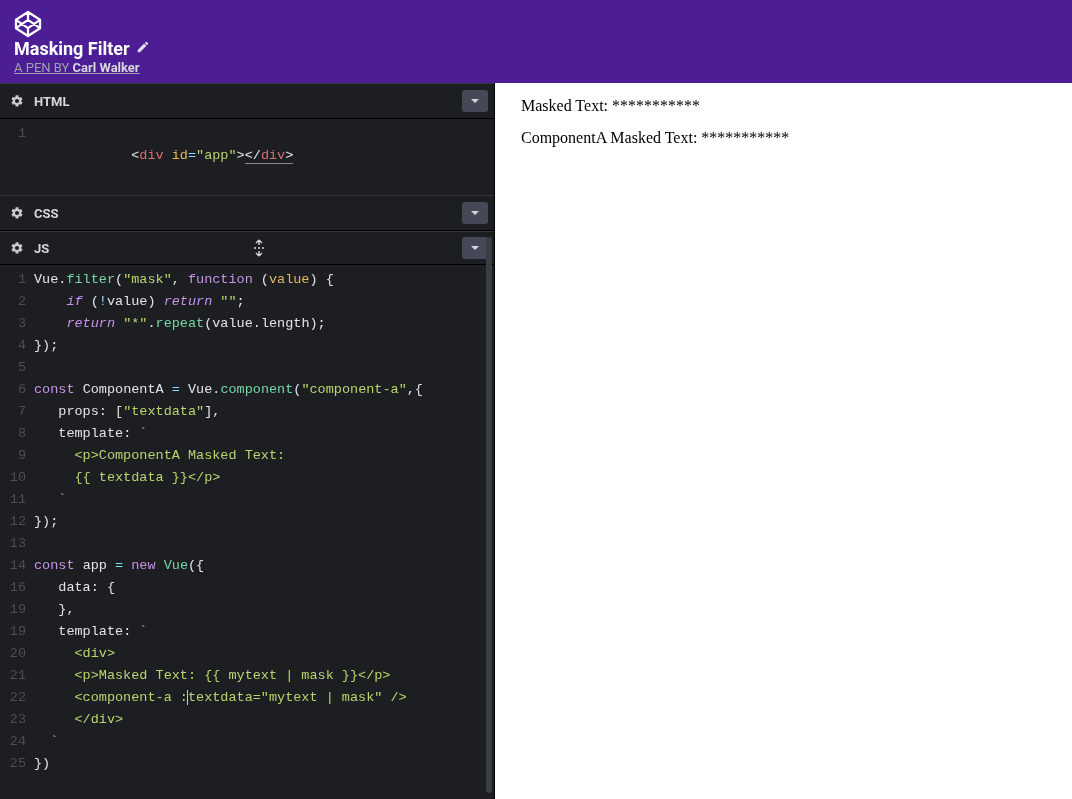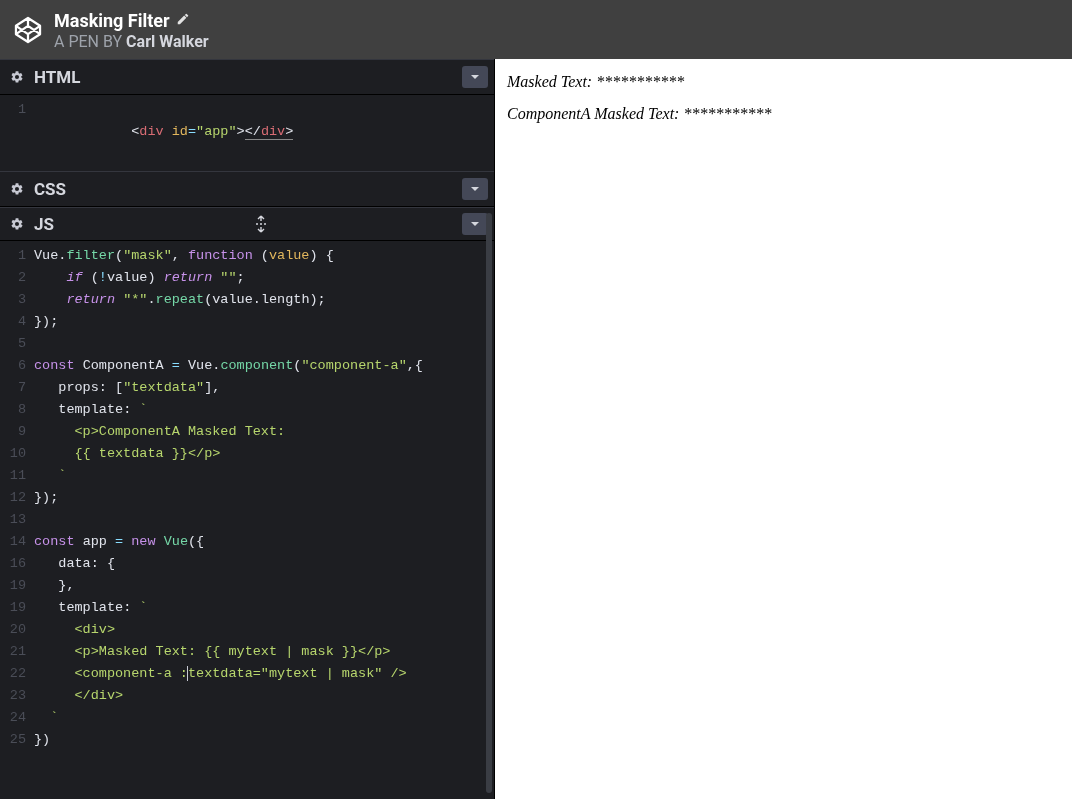--- a/index.html
+++ b/index.html
@@ -7,42 +7,43 @@
   font-family: -apple-system, BlinkMacSystemFont, "Segoe UI", Roboto, sans-serif;
   background: #131417;
   color: #fff;
   width: 1072px;
   height: 799px;
   overflow: hidden;
   display: flex;
   flex-direction: column;
 }
 .topbar {
-  background: #404040;
+  background: #4c1d95;
   padding: 10px 14px 8px;
   display: flex;
-  align-items: center;
+  align-items: flex-start;
+  flex-direction: column;
 }
 .logo {
   width: 28px;
   height: 28px;
   margin-right: 12px;
   flex-shrink: 0;
 }
 .title-block { display: flex; flex-direction: column; line-height: 1.2; }
 .title-row {
   display: flex;
   align-items: center;
   gap: 6px;
   font-size: 18px;
   font-weight: 700;
   color: #fff;
 }
 .pencil { font-size: 14px; opacity: .85; }
-.byline { font-size: 16px; color: #9ea3ab; }
+.byline { font-size: 13px; color: #9ea3ab; text-decoration: underline; }
 .byline b { color: #d5d7de; }
 .main {
   flex: 1;
   display: flex;
   min-height: 0;
 }
 .editors {
   width: 495px;
   display: flex;
   flex-direction: column;
@@ -64,21 +65,21 @@
   height: 22px;
   display: flex;
   align-items: center;
   justify-content: center;
   color: #c7c9d3;
   font-size: 13px;
   border-radius: 3px;
   cursor: pointer;
 }
 .panel-header .label {
-  font-size: 17px;
+  font-size: 13px;
   font-weight: 700;
   color: #d5d7de;
   padding: 0 6px;
 }
 .panel-header .spacer { flex:1; display:flex; justify-content:center; }
 .panel-header .chev {
   background: #444857;
   width: 26px;
   height: 22px;
   border-radius: 3px;
@@ -115,21 +116,21 @@
   background:#3a3d44; border-radius:3px;
 }
 .preview {
   flex: 1;
   background: #fff;
   color: #000;
   font-family: "Times New Roman", Times, serif;
   font-size: 16px;
   padding: 14px 12px;
 }
-.preview p { margin: 0 0 14px; font-style: italic; }
+.preview p { margin: 0 14px 14px; }
 
 .t-var   { color: #e1e4ec; }
 .t-prop  { color: #e1e4ec; }
 .t-func  { color: #75d7a7; }
 .t-kw    { color: #c792ea; }
 .t-ctrl  { color: #c792ea; font-style: italic; }
 .t-str   { color: #b7d66d; }
 .t-punc  { color: #e1e4ec; }
 .t-op    { color: #89ddff; }
 .t-tag   { color: #d86c74; }

